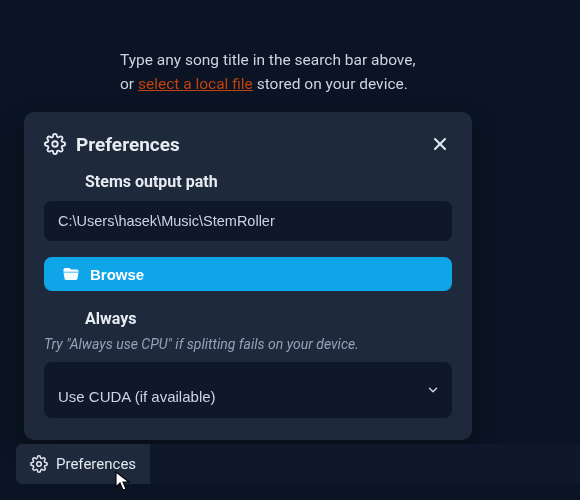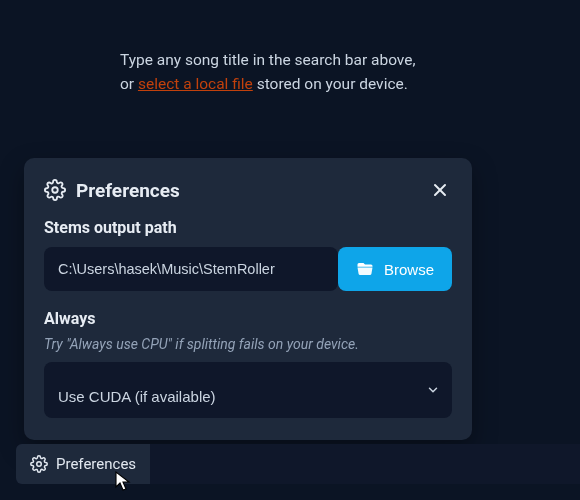--- a/index.html
+++ b/index.html
@@ -49,45 +49,47 @@
     color: #e7ecf3;
     flex: 1;
   }
   .panel-header .gear { color: #e7ecf3; display:flex; }
   .panel-header .close { color: #e7ecf3; display:flex; cursor:pointer; padding:2px; }
   .field-label {
     font-size: 16px;
     font-weight: 700;
     color: #e7ecf3;
     margin-bottom: 10px;
+    margin-left: 41px;
   }
   .row {
     display: flex;
-    gap: 0;
+    gap: 16px;
     margin-bottom: 18px;
+    flex-direction: column;
   }
   .path-input {
     flex: 1;
     background: #0f172a;
     border: none;
     border-radius: 8px;
     color: #cbd5e1;
     font-size: 14.5px;
     padding: 12px 14px;
     height: 44px;
   }
   .browse-btn {
     background: #0ea5e9;
     border: none;
     border-radius: 8px;
     color: #ffffff;
     font-size: 15px;
-    font-weight: 400;
+    font-weight: 700;
     padding: 0 18px;
-    height: 44px;
+    height: 34px;
     display: flex;
     align-items: center;
     gap: 10px;
     cursor: pointer;
   }
   .section-sub {
     font-size: 14px;
     font-style: italic;
     color: #94a3b8;
     margin-bottom: 10px;

